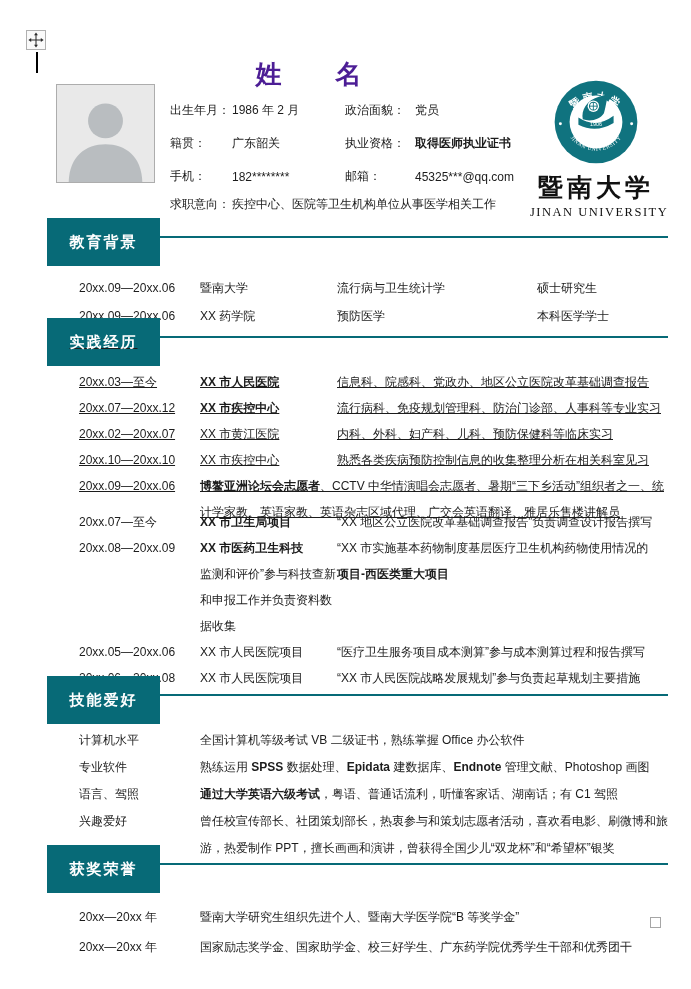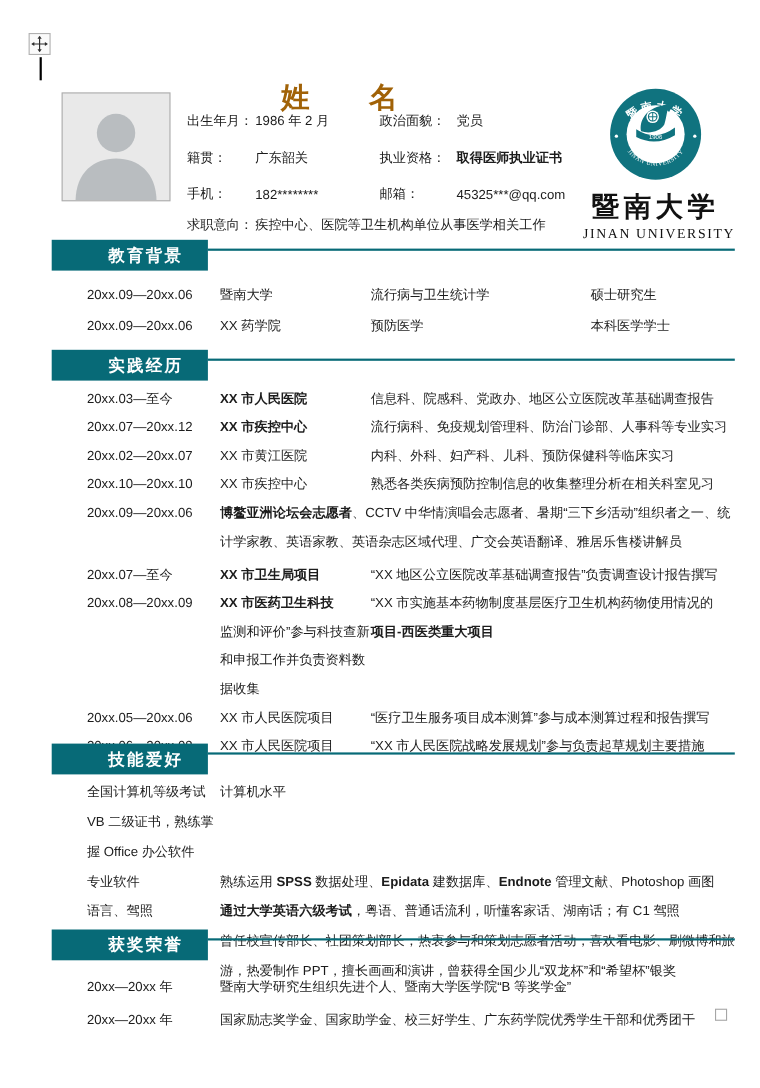--- a/index.html
+++ b/index.html
@@ -12,23 +12,23 @@
   
   .move-handle{
     position:absolute;left:26px;top:30px;width:20px;height:20px;
     border:1px solid #b0b0b0;background:#fafafa;display:flex;
     align-items:center;justify-content:center;box-sizing:border-box;
   }
   .text-cursor{position:absolute;left:36px;top:52px;width:1.5px;height:21px;background:#000;}
   .end-mark{position:absolute;left:650px;top:917px;width:11px;height:11px;border:1.5px solid #a6a6a6;box-sizing:border-box;}
   
   .resume-title{
-    position:absolute;left:0;right:60px;top:71px;text-align:center;
+    position:absolute;left:0;right:60px;top:57px;text-align:center;
     font-family:"DejaVu Serif","Liberation Serif",serif;
-    font-weight:bold;font-size:26px;letter-spacing:14px;color:#a16207;white-space:pre;
+    font-weight:bold;font-size:26px;letter-spacing:14px;color:#4c1d95;white-space:pre;
   }
   
   .photo{
     position:absolute;left:56px;top:84px;width:99px;height:99px;
     background:#e9e9e9;border:1px solid #adadad;box-sizing:border-box;overflow:hidden;
   }
   
   .info-grid{
     position:absolute;left:170px;top:94px;width:375px;
     display:grid;grid-template-columns:62px 113px 70px auto;
@@ -43,35 +43,35 @@
     font-weight:bold;font-size:25px;letter-spacing:4px;color:#111;white-space:nowrap;
   }
   .uni-name-en{
     margin-top:1px;font-family:"Liberation Serif","DejaVu Serif",serif;
     font-size:12.5px;letter-spacing:1.5px;color:#111;white-space:nowrap;
   }
   
   .section{position:absolute;left:47px;width:621px;}
   .sec-head{display:flex;align-items:center;}
   .sec-badge{
-    width:113px;height:28px;flex:0 0 113px;background:#076a77;color:#fff;
+    width:113px;height:48px;flex:0 0 113px;background:#076a77;color:#fff;
     font-weight:bold;font-size:15px;letter-spacing:2px;
-    display:flex;align-items:center;justify-content:center;padding-left:29px;
+    display:flex;align-items:center;justify-content:center;
   }
   .sec-line{flex:1;height:2px;background:#076a77;margin-bottom:10px;}
   .rows{margin-top:4px;margin-left:32px;}
   .row{display:grid;}
   .r-edu{grid-template-columns:121px 137px 200px 1fr;line-height:28px;}
   .r-exp{grid-template-columns:121px 137px 1fr;line-height:26px;}
   .r-wide{grid-template-columns:121px 1fr;line-height:26px;}
   .r-proj{grid-template-columns:121px 137px 1fr;line-height:26px;}
   .r-skill{grid-template-columns:121px 1fr;line-height:27px;}
   .r-award{grid-template-columns:121px 1fr;line-height:30px;}
   .sec-edu{top:218px;}   .sec-edu .rows{margin-top:8px;}
-  .sec-exp{top:318px;}   .sec-exp .rows{margin-top:3px;}
+  .sec-exp{top:318px;text-decoration:underline;}   .sec-exp .rows{margin-top:3px;}
   .sec-proj{top:506px;}  .sec-proj .rows{margin-top:3px;}
   .sec-skill{top:676px;} .sec-skill .rows{margin-top:3px;}
   .sec-award{top:845px;} .sec-award .rows{margin-top:9px;}
 </style>
 </head>
 <body>
 
 <div class="move-handle">
   <svg width="16" height="16" viewBox="0 0 20 20">
     <path d="M10 3.5 V16.5 M3.5 10 H16.5" stroke="#2b2b2b" stroke-width="1.3" fill="none"></path>
@@ -223,22 +223,22 @@
   </div>
 </div>
 
 <div class="section sec-skill">
   <div class="sec-head">
     <div class="sec-badge">技能爱好</div>
     <div class="sec-line"></div>
   </div>
   <div class="rows">
     <div class="row r-skill">
+      <span>计算机水平</span>
       <span><span>全国计算机等级考试 VB 二级证书，熟练掌握 Office 办公软件</span></span>
-      <span>计算机水平</span>
     </div>
     <div class="row r-skill">
       <span>专业软件</span>
       <span><span>熟练运用 </span><span class="bold">SPSS</span><span> 数据处理、</span><span class="bold">Epidata</span><span> 建数据库、</span><span class="bold">Endnote</span><span> 管理文献、Photoshop 画图</span></span>
     </div>
     <div class="row r-skill">
       <span>语言、驾照</span>
       <span><span class="bold">通过大学英语六级考试</span><span>，粤语、普通话流利，听懂客家话、湖南话；有 C1 驾照</span></span>
     </div>
     <div class="row r-skill">

